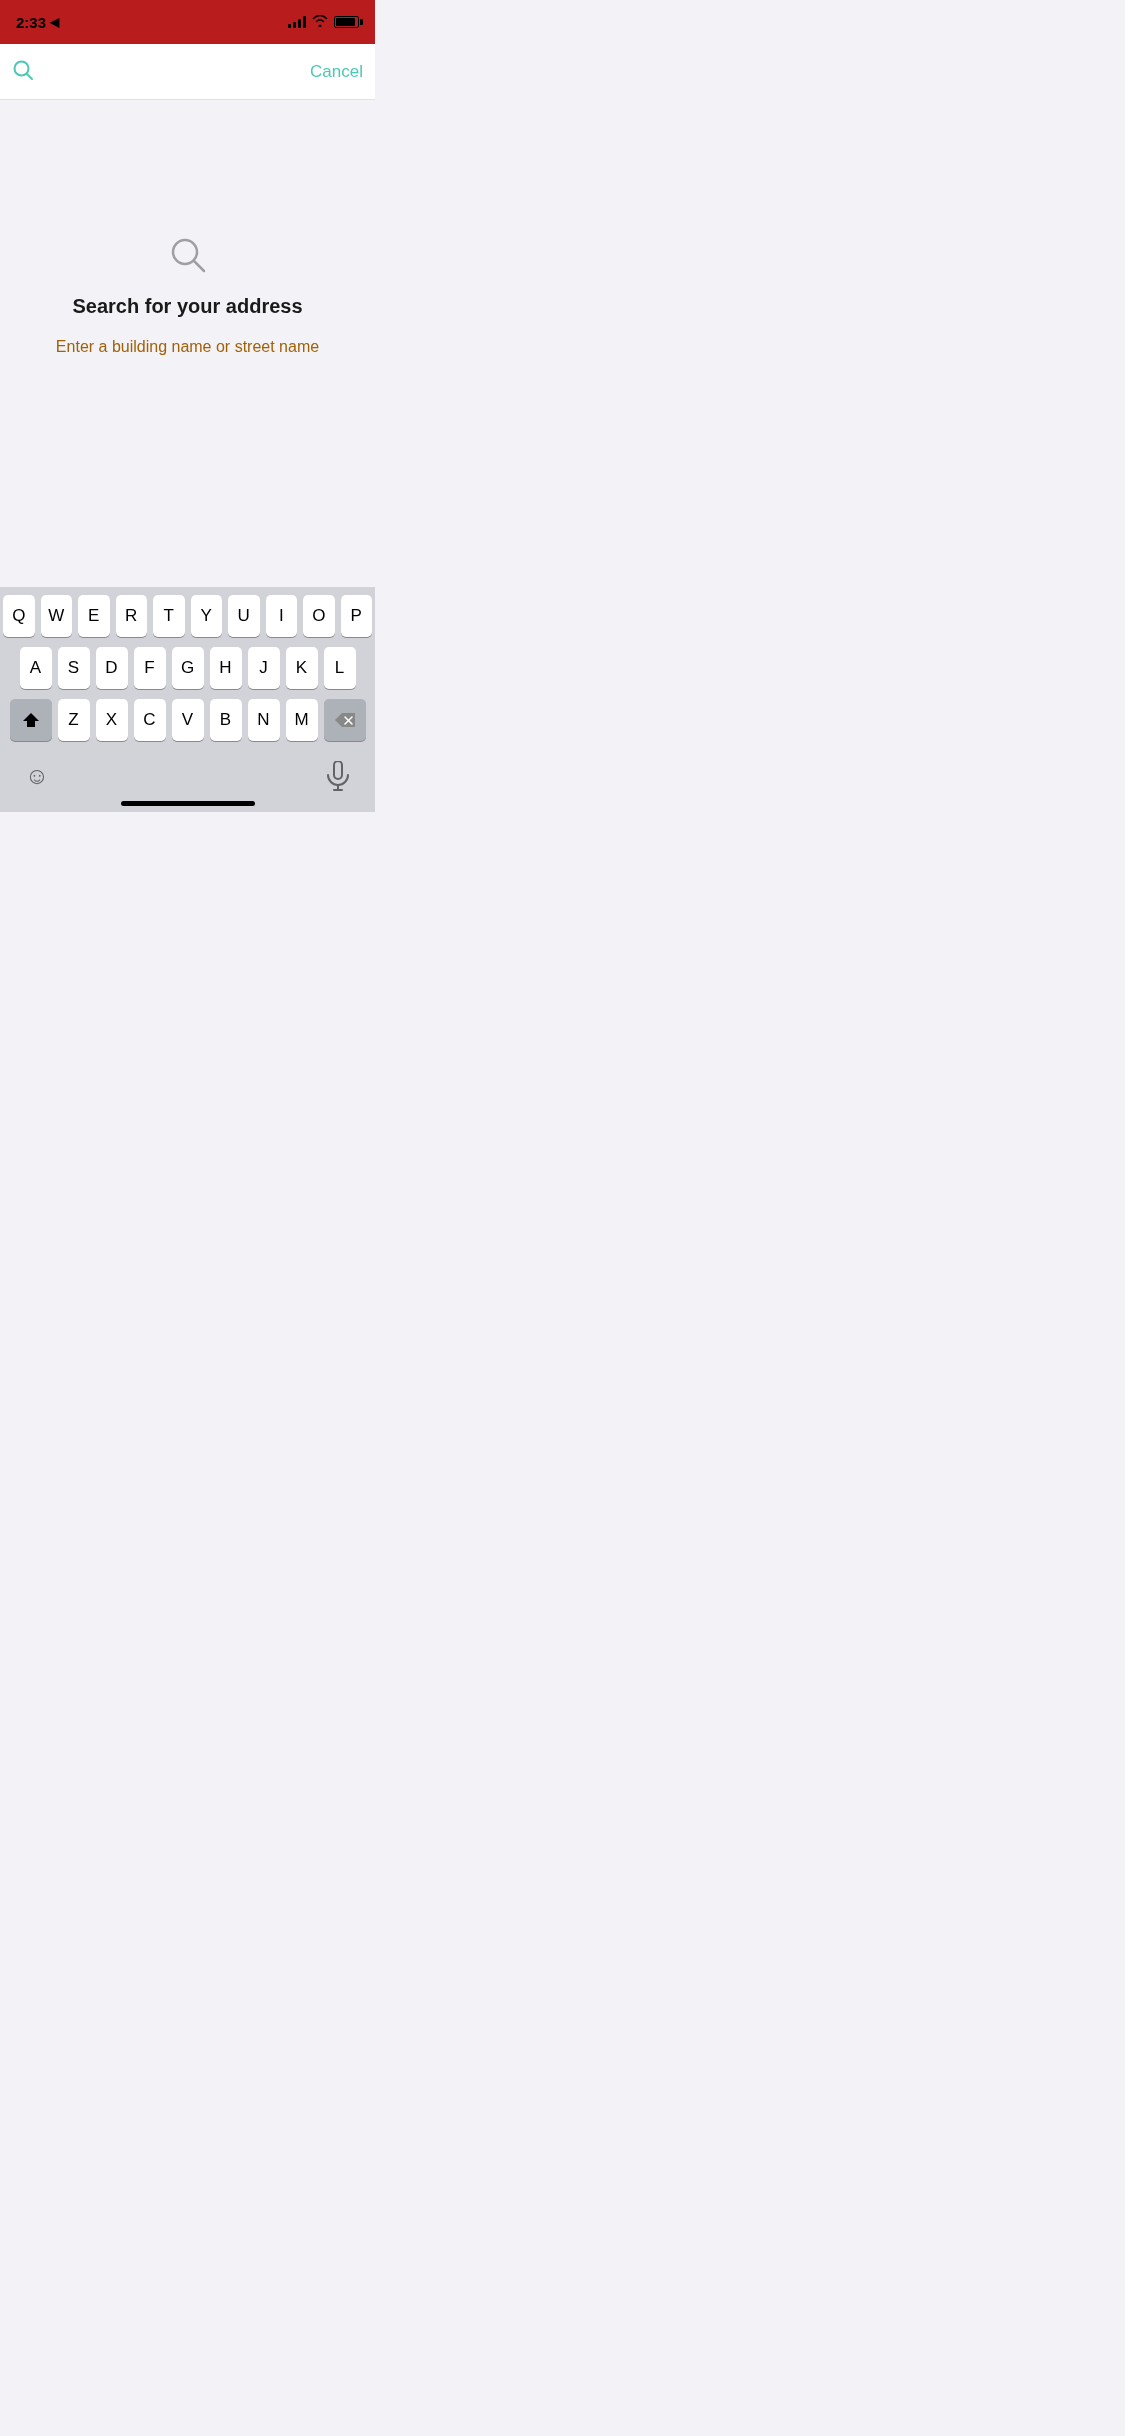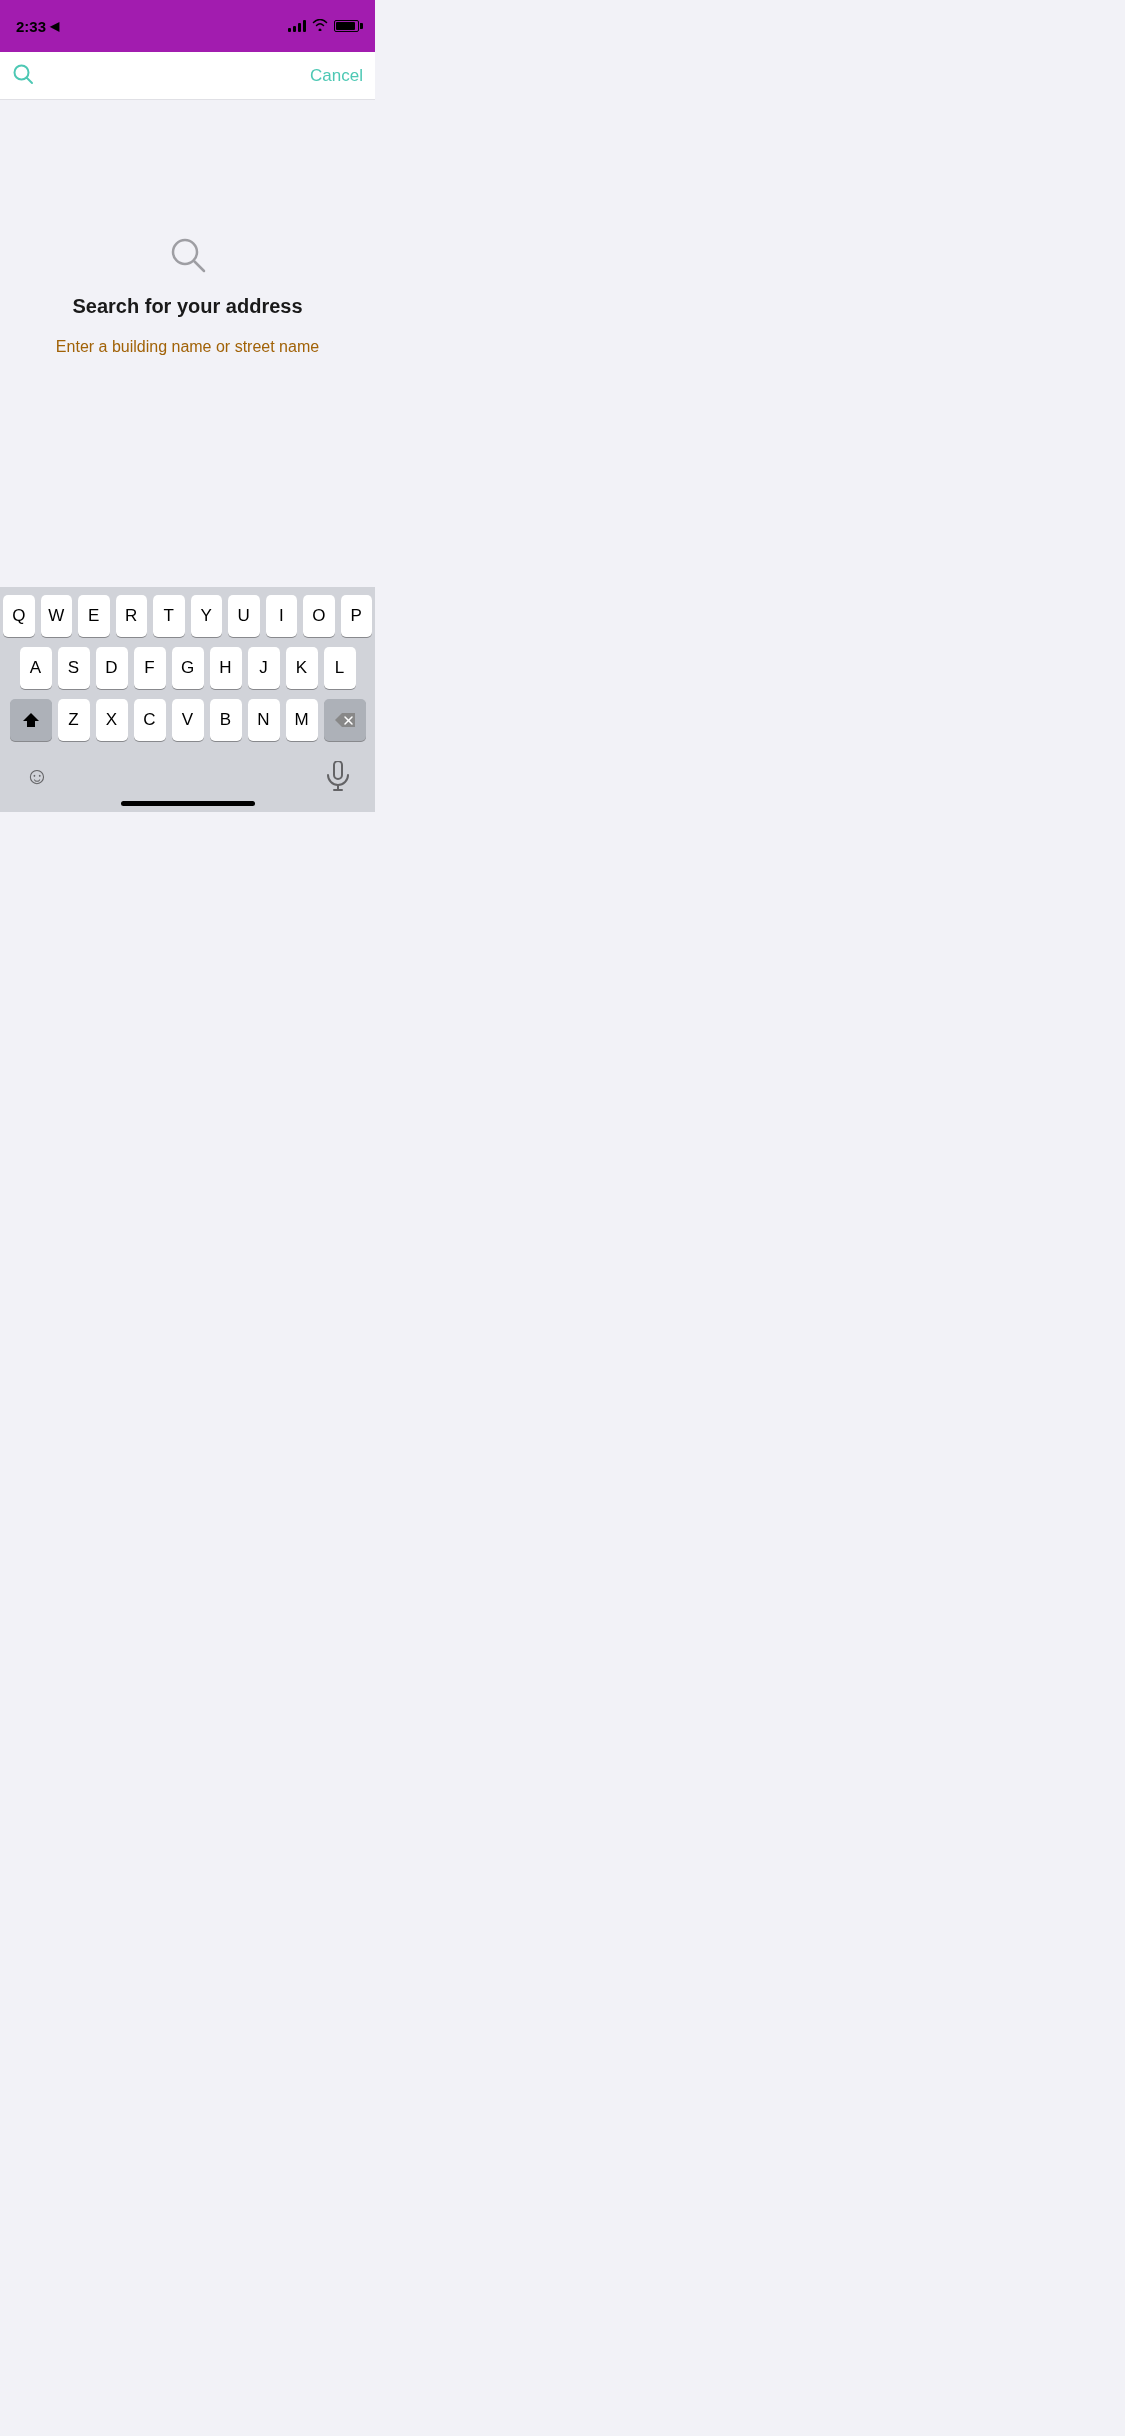--- a/index.html
+++ b/index.html
@@ -9,22 +9,22 @@
       width: 375px;
       height: 812px;
       background: #f2f2f7;
       font-family: -apple-system, 'SF Pro Text', 'Helvetica Neue', Arial, sans-serif;
       overflow: hidden;
       position: relative;
     }
 
     
     .status-bar {
-      height: 52px;
-      background: #a21caf;
+      height: 44px;
+      background: #b91c1c;
       display: flex;
       align-items: center;
       justify-content: space-between;
       padding: 0 16px;
     }
     .status-time {
       font-size: 15px;
       font-weight: 600;
       color: #000;
       display: flex;
@@ -74,21 +74,21 @@
     }
     .battery-fill {
       background: #000;
       height: 100%;
       width: 90%;
       border-radius: 1px;
     }
 
     
     .search-bar {
-      height: 48px;
+      height: 56px;
       background: #fff;
       display: flex;
       align-items: center;
       padding: 0 12px;
       border-bottom: 1px solid #e0e0e5;
     }
     .search-icon-container {
       margin-right: 8px;
     }
     .search-input {

